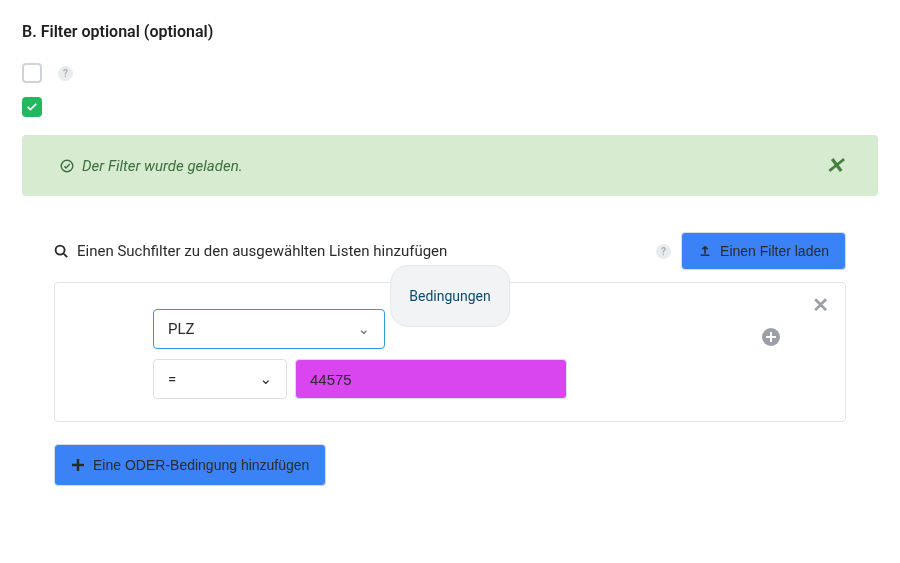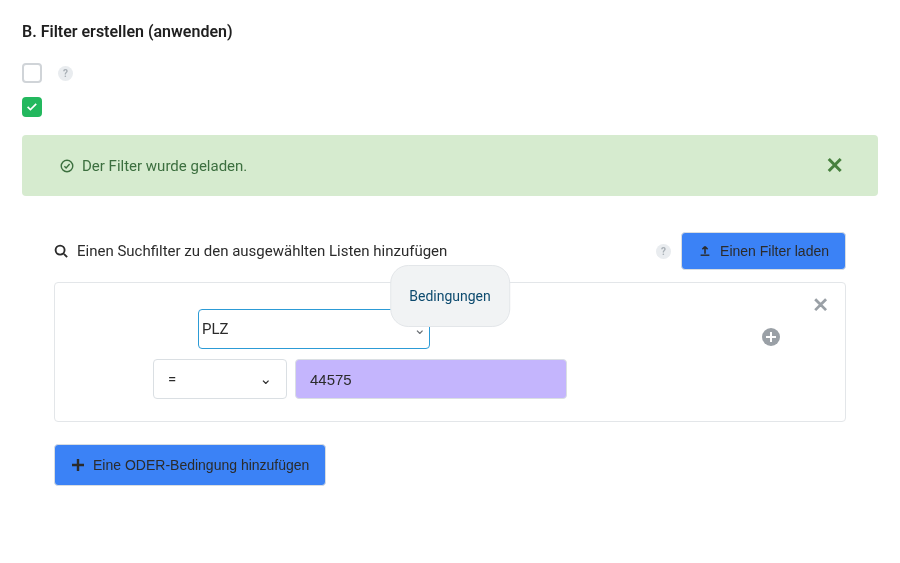--- a/index.html
+++ b/index.html
@@ -54,20 +54,21 @@
     margin-left: 4px;
   }
   .alert {
     background: #d6ebcf;
     border-radius: 4px;
     padding: 18px 24px;
     display: flex;
     align-items: center;
     justify-content: space-between;
     margin: 18px 0 36px 0;
+    font-style: italic;
   }
   .alert-left {
     display: flex;
     align-items: center;
     gap: 8px;
     color: #3c6f3f;
     font-size: 15px;
     margin-left: 14px;
   }
   .alert-left svg { width: 14px; height: 14px; }
@@ -142,29 +143,28 @@
     right: 64px;
     top: 44px;
     color: #9aa0a6;
     font-size: 22px;
     cursor: pointer;
   }
   .row1, .row2 { margin-left: 78px; }
   .sel {
     border: 1px solid #2c9bd6;
     border-radius: 4px;
-    padding: 10px 3px;
+    padding: 10px 14px;
     width: 232px;
     display: flex;
     align-items: center;
     justify-content: space-between;
     font-size: 15px;
     cursor: pointer;
     background: #fff;
-    margin-left: 45px;
   }
   .sel .caret { color: #6b7075; }
   .row2 {
     display: flex;
     gap: 8px;
     margin-top: 10px;
   }
   .sel2 {
     border: 1px solid #dadfe3;
     border-radius: 4px;
@@ -177,32 +177,32 @@
     cursor: pointer;
     background: #fff;
   }
   .inp {
     border: 1px solid #dadfe3;
     border-radius: 4px;
     padding: 10px 14px;
     width: 272px;
     font-size: 15px;
     color: #2b2b2b;
-    background: #c4b5fd;
+    background: #d946ef;
   }
   .add-or {
     margin-top: 22px;
   }
   .add-or .btn-outline { padding: 12px 16px; }
   .add-or strong { font-weight: 400; }
 </style>
 </head>
 <body>
 
-<div class="section-title">B. Filter erstellen (anwenden)</div>
+<div class="section-title">B. Filter optional (optional)</div>
 
 <div class="checkbox-row">
   <span class="cb"></span>
   <span class="help-q">?</span>
 </div>
 
 <div class="checkbox-row">
   <span class="cb checked">
     <svg viewBox="0 0 16 16">
         <path fill="#fff" d="M6.2 12.4 2.3 8.5l1.4-1.4 2.5 2.5 5.9-5.9 1.4 1.4z"></path>

